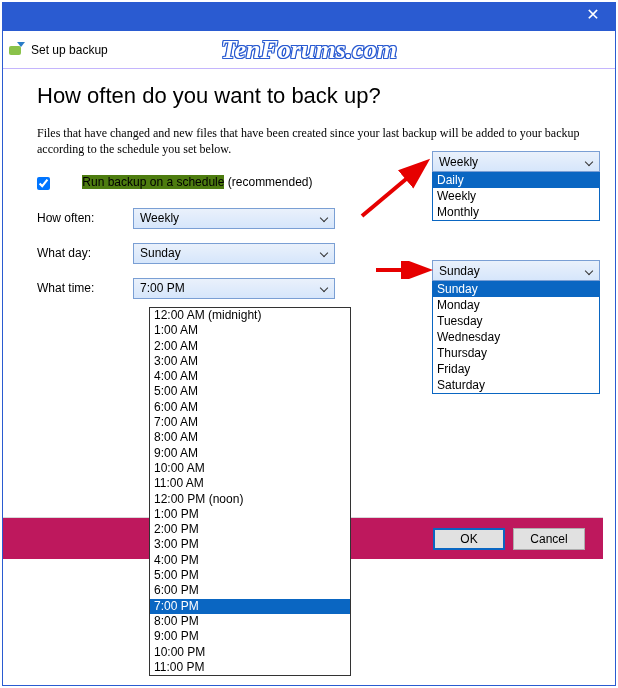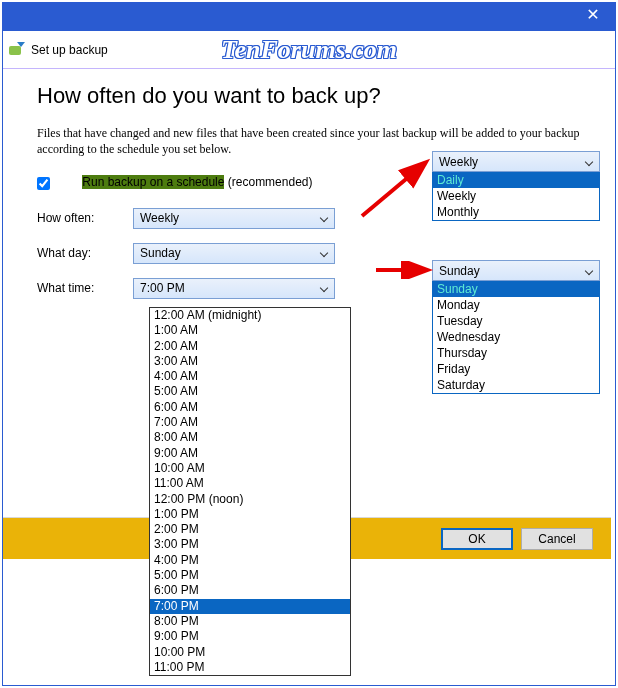--- a/index.html
+++ b/index.html
@@ -21,27 +21,27 @@
   .row { display: flex; align-items: center; margin-bottom: 14px; font-size: 12px; }
   .row .lbl { width: 96px; }
   .combobox { width: 202px; height: 21px; border: 1px solid #7a9fd4; background: linear-gradient(#eaf1fb, #d6e6fb); font-size: 12px; display: flex; align-items: center; justify-content: space-between; padding: 0 4px 0 6px; cursor: default; }
   .chev { width: 10px; height: 8px; position: relative; }
   .chev::before { content: ""; position: absolute; top: 1px; left: 1px; width: 5px; height: 5px; border-right: 1px solid #333; border-bottom: 1px solid #333; transform: rotate(45deg); }
 
   .side-combo { position: absolute; width: 168px; }
   .side-combo .combobox { width: 168px; }
   .side-list { border: 1px solid #0a66c2; border-top: none; background: #fff; font-size: 12px; }
   .side-list .opt { height: 16px; line-height: 16px; padding: 0 4px; white-space: nowrap; }
-  .side-list .opt.sel { background: #0a66c2; color: #5eead4; }
+  .side-list .opt.sel { background: #0a66c2; color: #ffffff; }
 
   .time-list { position: absolute; left: 130px; top: 304px; width: 202px; border: 1px solid #333; background: #fff; font-size: 12px; z-index: 3; margin-left: 16px; }
   .time-list .opt { height: 15.3px; line-height: 15.3px; padding: 0 4px; white-space: nowrap; }
   .time-list .opt.sel { background: #0a66c2; color: #fff; }
 
-  .btnbar { position: absolute; right: 4px; left: 0; top: 514px; height: 42px; background: #eab308; border-top: 1px solid #d8d8d8; display: flex; justify-content: flex-end; align-items: center; padding-right: 18px; gap: 8px; z-index: 1; }
+  .btnbar { position: absolute; right: 12px; left: 0; top: 514px; height: 42px; background: #be185d; border-top: 1px solid #d8d8d8; display: flex; justify-content: flex-end; align-items: center; padding-right: 18px; gap: 8px; z-index: 1; }
   .btn { width: 72px; height: 22px; font-size: 12px; background: #e1e1e1; border: 1px solid #adadad; text-align: center; line-height: 20px; cursor: default; }
   .btn.default { border: 2px solid #0a66c2; line-height: 18px; }
 
   .arrow-svg { position: absolute; pointer-events: none; z-index: 4; }
 </style>
 </head>
 <body>
 
 <div class="outer">
   <div class="titlebar">

